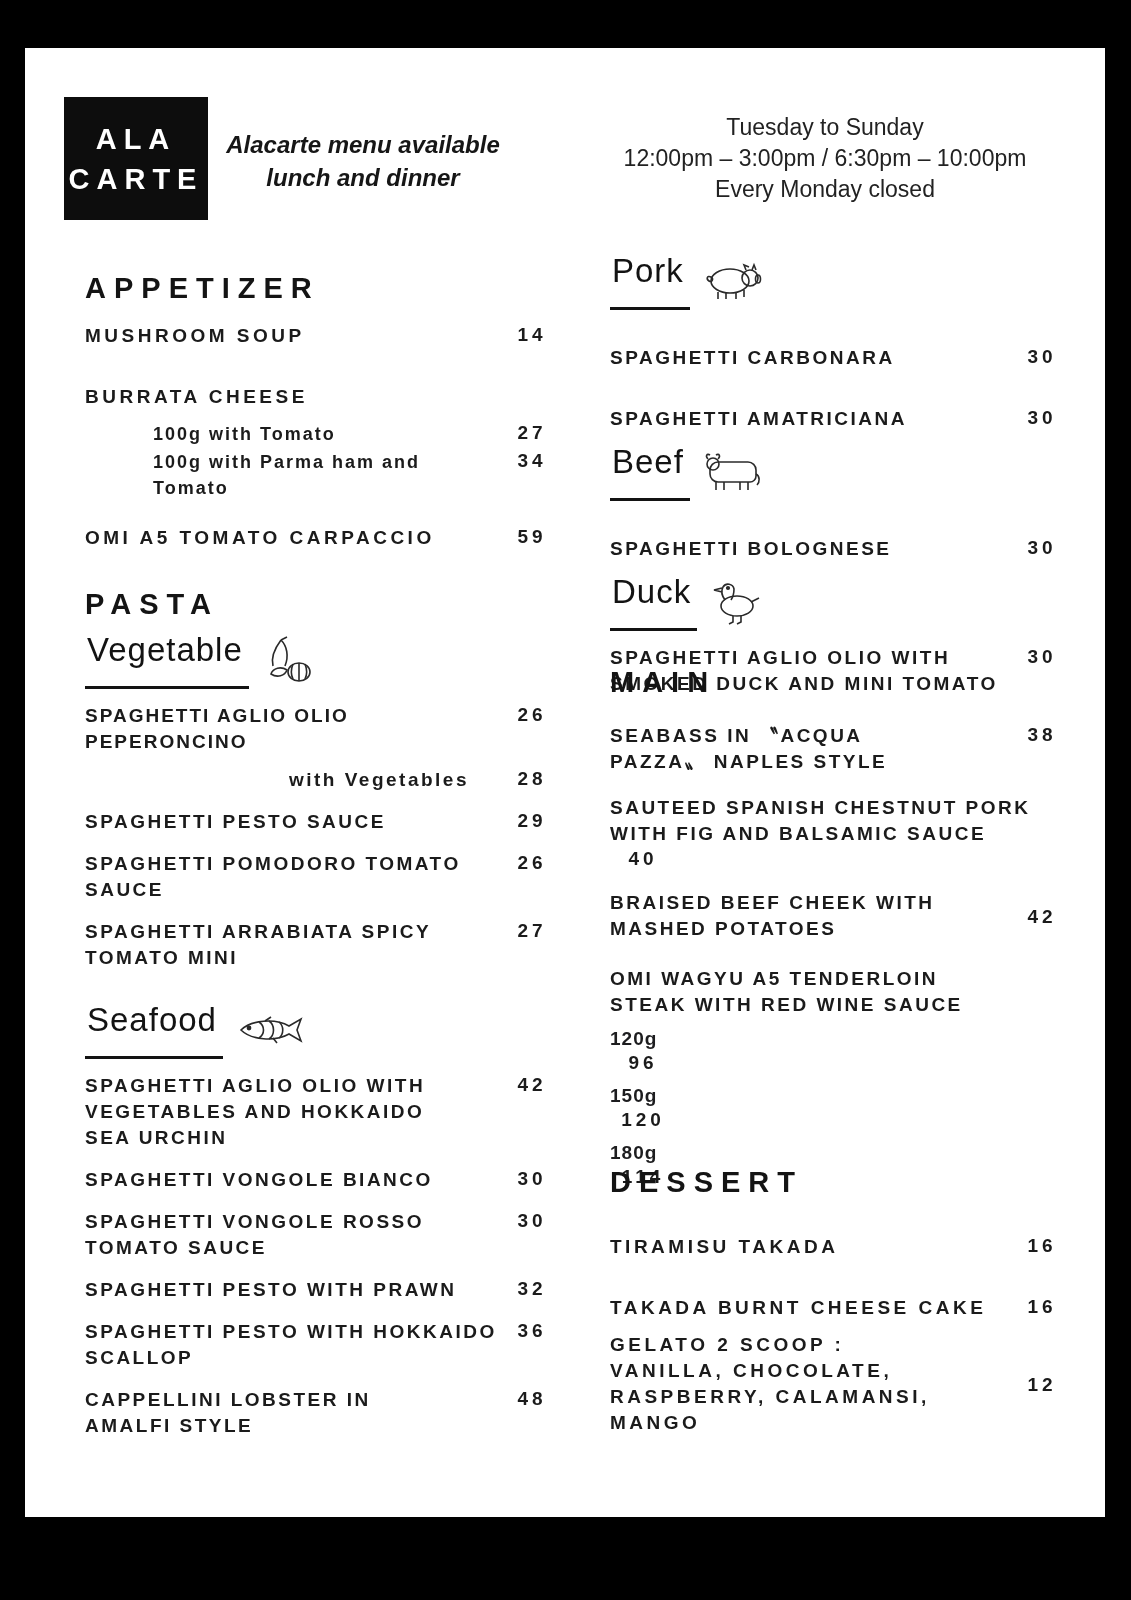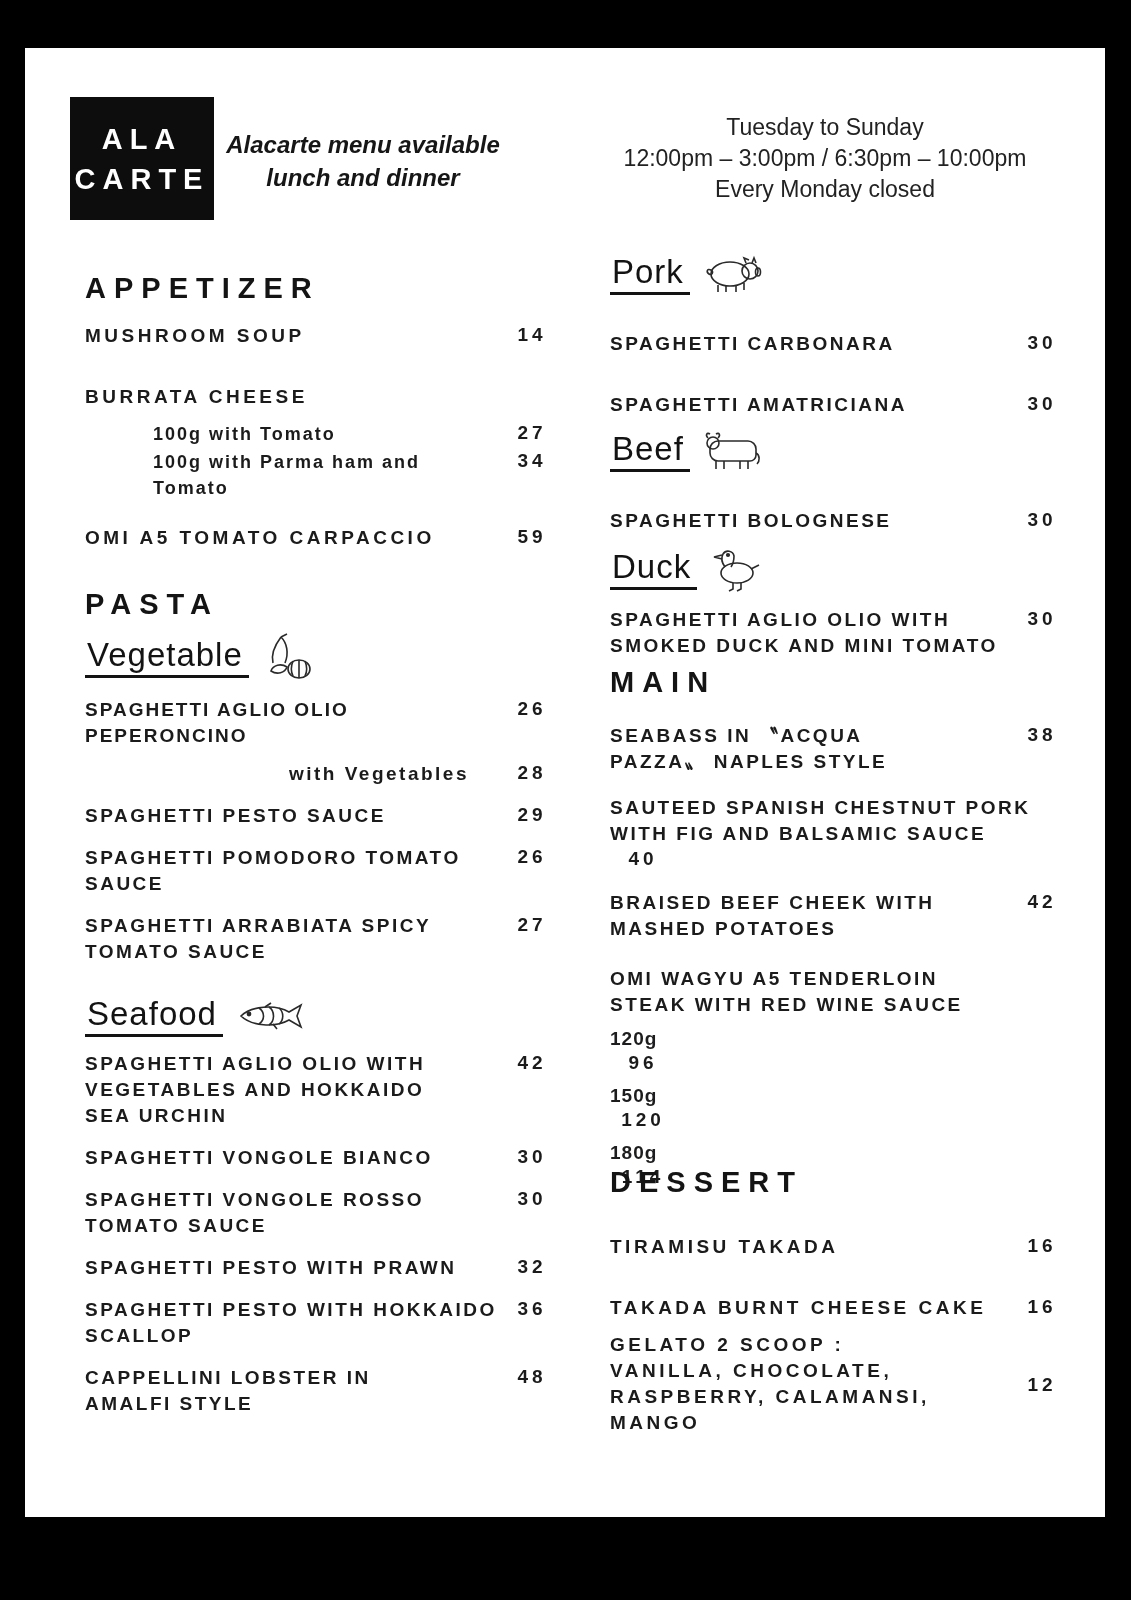--- a/index.html
+++ b/index.html
@@ -2,21 +2,21 @@
 <html><head>
 <meta charset="utf-8">
 <style>
   * { margin:0; padding:0; box-sizing:border-box; }
   html,body { width:1131px; height:1600px; background:#000; overflow:hidden;
               font-family:"Liberation Sans", sans-serif; }
   .page { position:absolute; left:25px; top:48px; width:1080px; height:1469px;
           background:#ffffff; color:#1d1d1f; }
 
   
-  .logo { position:absolute; left:45px; top:49px; width:144px; height:123px;
+  .logo { position:absolute; left:39px; top:49px; width:144px; height:123px;
           background:#0d0d0d; color:#fff; display:flex; flex-direction:column;
           align-items:center; justify-content:center; }
   .logo span { font-size:29px; font-weight:bold; letter-spacing:7px; line-height:40px; }
   .tagline { position:absolute; left:148px; top:80px; width:380px; text-align:center;
              font-size:24px; font-weight:bold; line-height:33px; white-space:pre-line;
              color:#161616;font-style:italic; }
   .schedule { position:absolute; left:558px; top:64px; width:484px; text-align:center;
               font-size:23px; line-height:31px; color:#222; }
 
   
@@ -26,21 +26,21 @@
   #rightpasta{ left:585px; top:198px; width:465px; }
   #main      { left:585px; top:618px; width:465px; }
   #dessert   { left:585px; top:1118px; width:465px; }
 
   h2.sec-title { font-size:29px; font-weight:bold; letter-spacing:8px; color:#141414;
                  margin-bottom:18px; }
   #pasta h2.sec-title { margin-bottom:10px; }
 
   .sub { display:flex; align-items:center; gap:12px; margin:6px 0 14px 0; }
   .sub .sub-label { font-size:33px; font-weight:400; color:#131313;
-                    border-bottom:3px solid #131313; padding:0 6px 1px 2px;
+                    border-bottom:3px solid #131313; padding:0 6px 17px 2px;
                     letter-spacing:1px; }
   .sub svg { stroke:#2a2a2a; fill:none; stroke-width:1.6; }
 
   .row { display:flex; align-items:flex-start; margin-bottom:16px; }
   .row.tight { margin-bottom:11px;margin-top:35px; }
   .row.gap-lg { margin-top:24px; }
   .name { flex:1; font-size:19px; font-weight:bold; letter-spacing:2.5px;
           line-height:26px; white-space:pre-line; color:#1b1b1b; }
   .ls4 .name { letter-spacing:3.5px; }
   .price { width:66px; text-align:center; font-size:19px; font-weight:bold;
@@ -125,21 +125,21 @@
       <div class="name">SPAGHETTI PESTO SAUCE</div>
       <div class="price">29</div>
     </div>
     <div class="row">
       <div class="name">SPAGHETTI POMODORO TOMATO
 SAUCE</div>
       <div class="price">26</div>
     </div>
     <div class="row">
       <div class="name">SPAGHETTI ARRABIATA SPICY
-TOMATO SAUCE</div>
+TOMATO MINI</div>
       <div class="price">27</div>
     </div>
 
     <div class="spacer-sm"></div>
     <div class="sub">
       <span class="sub-label">Seafood</span>
       <svg width="80" height="32" viewBox="0 0 80 32">
         <path d="M6 16 C16 6 40 4 54 12 L66 5 L62 16 L66 27 L54 20 C40 28 16 26 6 16 z"></path>
         <circle cx="14" cy="14" r="1.6" fill="#2a2a2a"></circle>
         <path d="M30 7 l6 -4 M38 24 l4 5 M24 8 c6 4 6 12 0 16 M34 7 c6 4 6 14 0 18 M44 8 c5 4 5 12 0 16"></path>
@@ -234,21 +234,21 @@
     <div class="row gap-lg">
       <div class="name">SEABASS IN 〝ACQUA
 PAZZA〟 NAPLES STYLE</div>
       <div class="price">38</div>
     </div>
     <div class="row" style="margin-top:20px;flex-direction:column;">
       <div class="name">SAUTEED SPANISH CHESTNUT PORK
 WITH FIG AND BALSAMIC SAUCE</div>
       <div class="price">40</div>
     </div>
-    <div class="row" style="margin-top:20px;">
+    <div class="row" style="margin-top:20px;align-items:center;">
       <div class="name">BRAISED BEEF CHEEK WITH
 MASHED POTATOES</div>
       <div class="price">42</div>
     </div>
     <div class="row" style="margin-top:24px; margin-bottom:8px;">
       <div class="name">OMI WAGYU A5 TENDERLOIN
 STEAK WITH RED WINE SAUCE</div>
       <div class="price"></div>
     </div>
     <div class="size-row">

